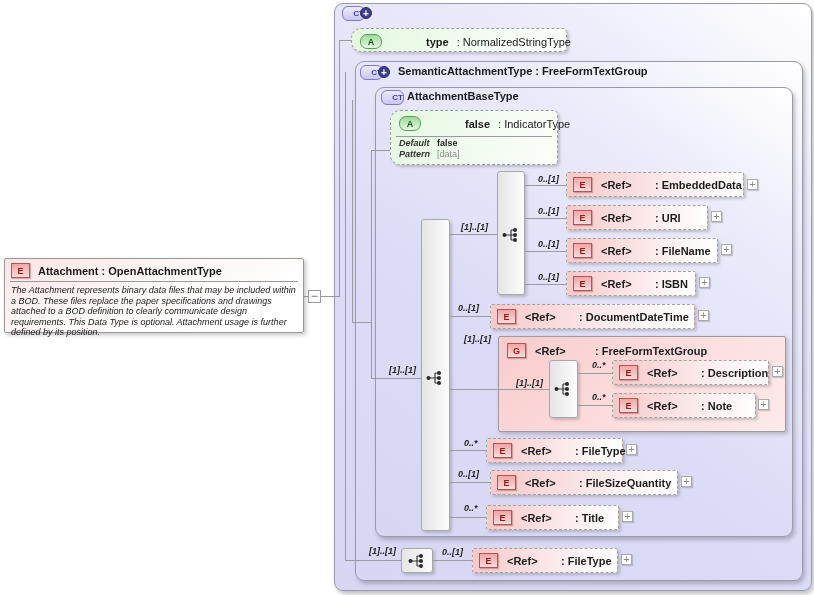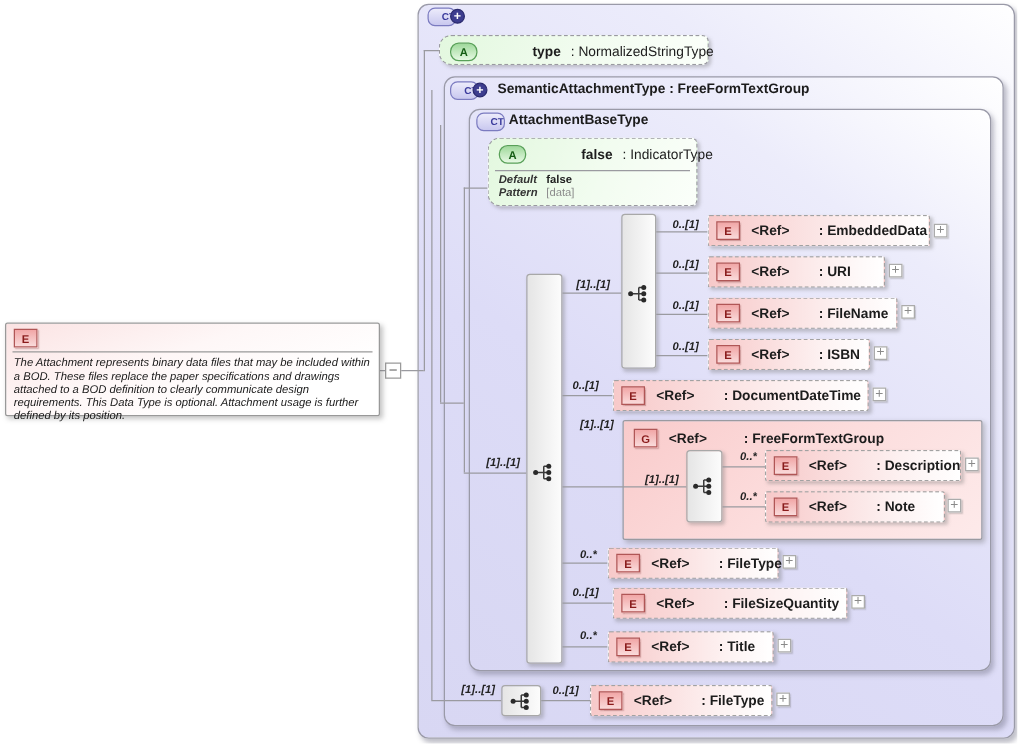--- a/index.html
+++ b/index.html
@@ -115,20 +115,21 @@
   <div class="hline" style="left:352px;top:322px;width:19px"></div>
   <div class="vline" style="left:371px;top:150px;height:228px"></div>
   <div class="hline" style="left:371px;top:150px;width:19px"></div>
   <div class="hline" style="left:371px;top:378px;width:50px"></div>
 
   <div class="minusbox" style="left:308px;top:290px">−</div>
 
   <div class="root-el">
     <div class="root-header">
       <span class="e-icon">E</span>
+      <span class="root-title">Attachment : OpenAttachmentType</span>
     </div>
     <div class="root-sep"></div>
     <div class="root-doc">The Attachment represents binary data files that may be included within a BOD. These files replace the paper specifications and drawings attached to a BOD definition to clearly communicate design requirements. This Data Type is optional. Attachment usage is further defined by its position.</div>
   </div>
 
   <div class="attr-box" style="left:351px;top:28px;width:216px;height:24px">
     <div class="attr-header">
       <span class="a-icon">A</span>
       <span class="attr-name">type</span>
       <span class="attr-type">: NormalizedStringType</span>

